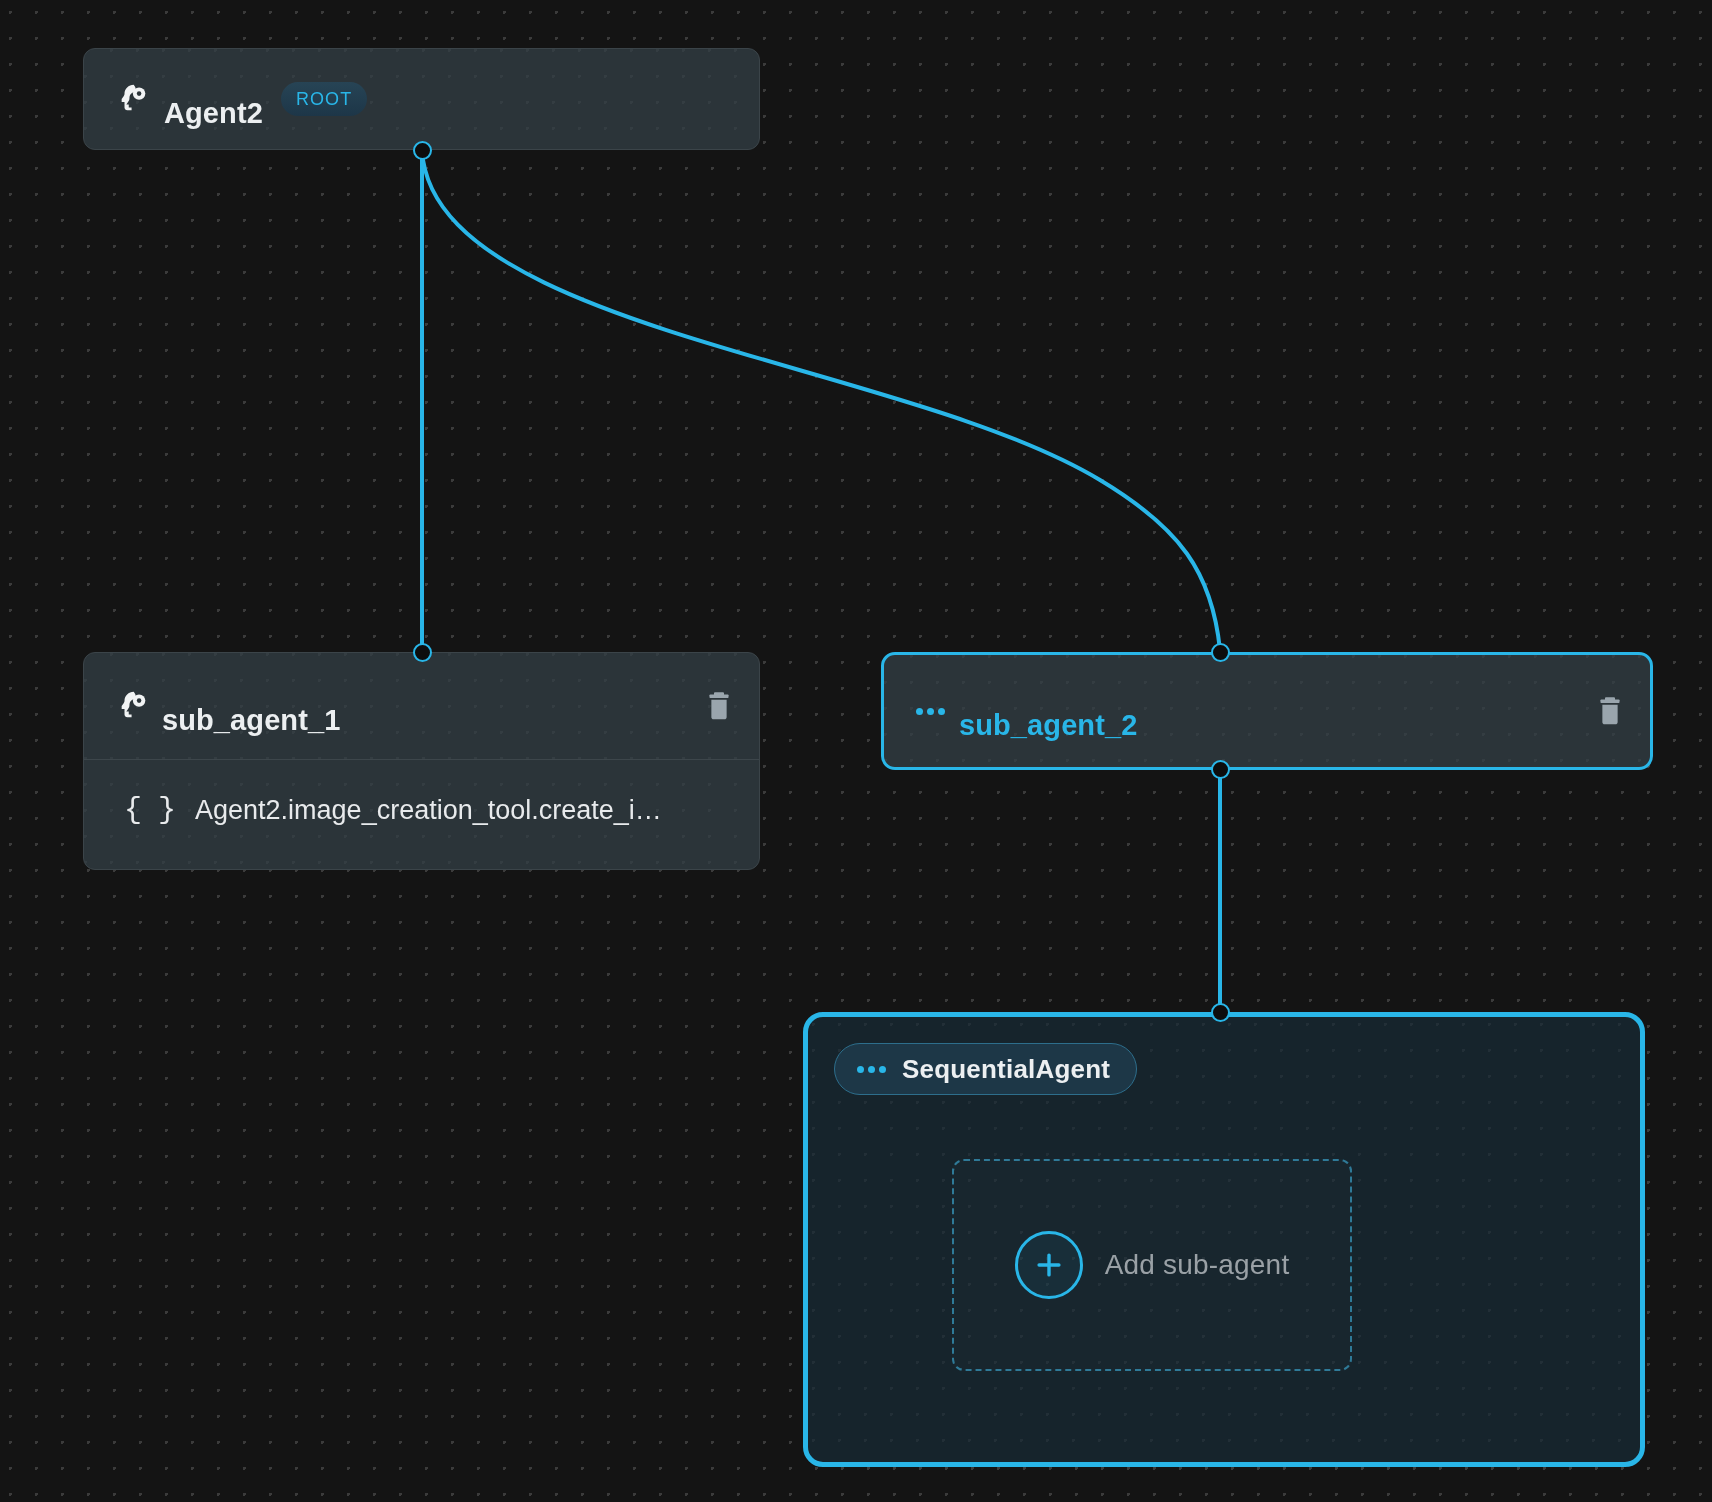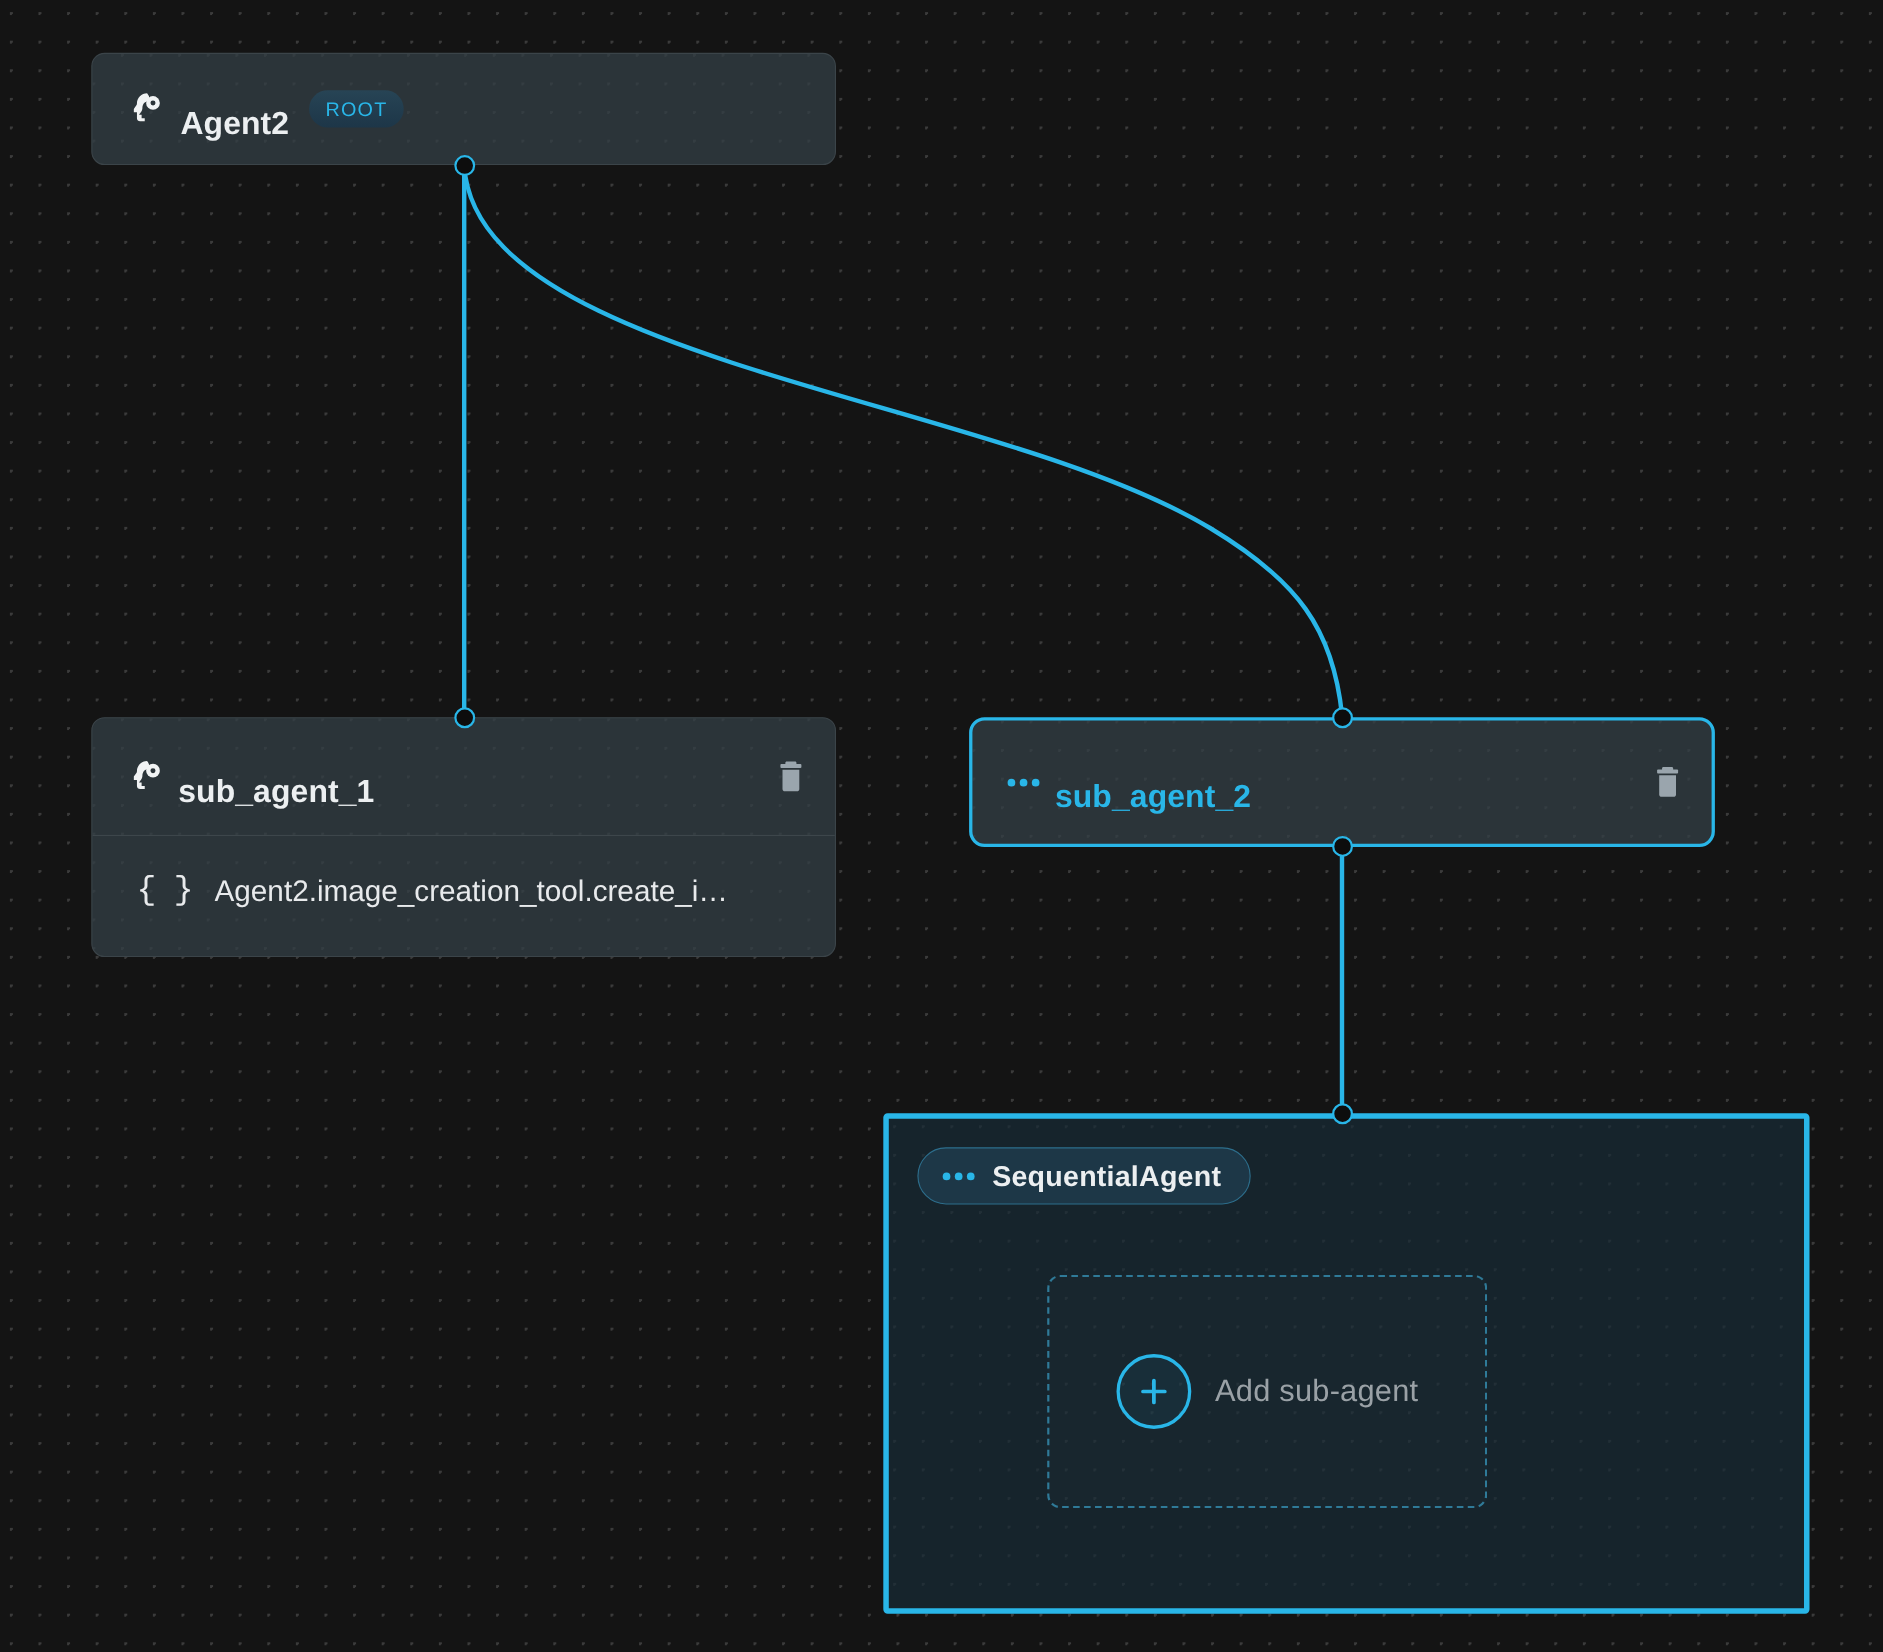--- a/index.html
+++ b/index.html
@@ -144,21 +144,21 @@
     border: 2.5px solid #29b6e8;
     box-sizing: border-box;
     z-index: 5;
   }
 
   
   #seq-container {
     position: absolute;
     box-sizing: border-box;
     border: 5px solid #29b6e8;
-    border-radius: 4px;
+    border-radius: 20px;
     background:
       radial-gradient(circle at 1px 1px, rgba(255,255,255,0.05) 1.6px, transparent 1.7px)
       4px 6px / 26px 26px,
       #16242c;
     z-index: 2;
   }
   .seq-badge {
     position: absolute;
     left: 26px;
     top: 26px;
@@ -265,21 +265,21 @@
         </span>
       </div>
       <div class="node-divider"></div>
       <div class="tool-row">
         <span class="brace-icon">{&nbsp;}</span>
         <span class="tool-label">Agent2.image_creation_tool.create_i…</span>
       </div>
     </div>
     <div class="handle" style="left:413px; top:643px;"></div>
 
-    <div class="node selected" id="node-sub-agent-2" style="left:881px; top:652px; width:678px; height:118px;">
+    <div class="node selected" id="node-sub-agent-2" style="left:881px; top:652px; width:772px; height:118px;">
       <div class="node-header">
         <span class="icon dots-icon">
           <i></i>
             <i></i>
             <i></i>
         </span>
         <span class="node-title accent">sub_agent_2</span>
         <span class="spacer"></span>
         <span class="icon trash-icon">
           <svg width="28" height="30" viewBox="0 0 20 22">

